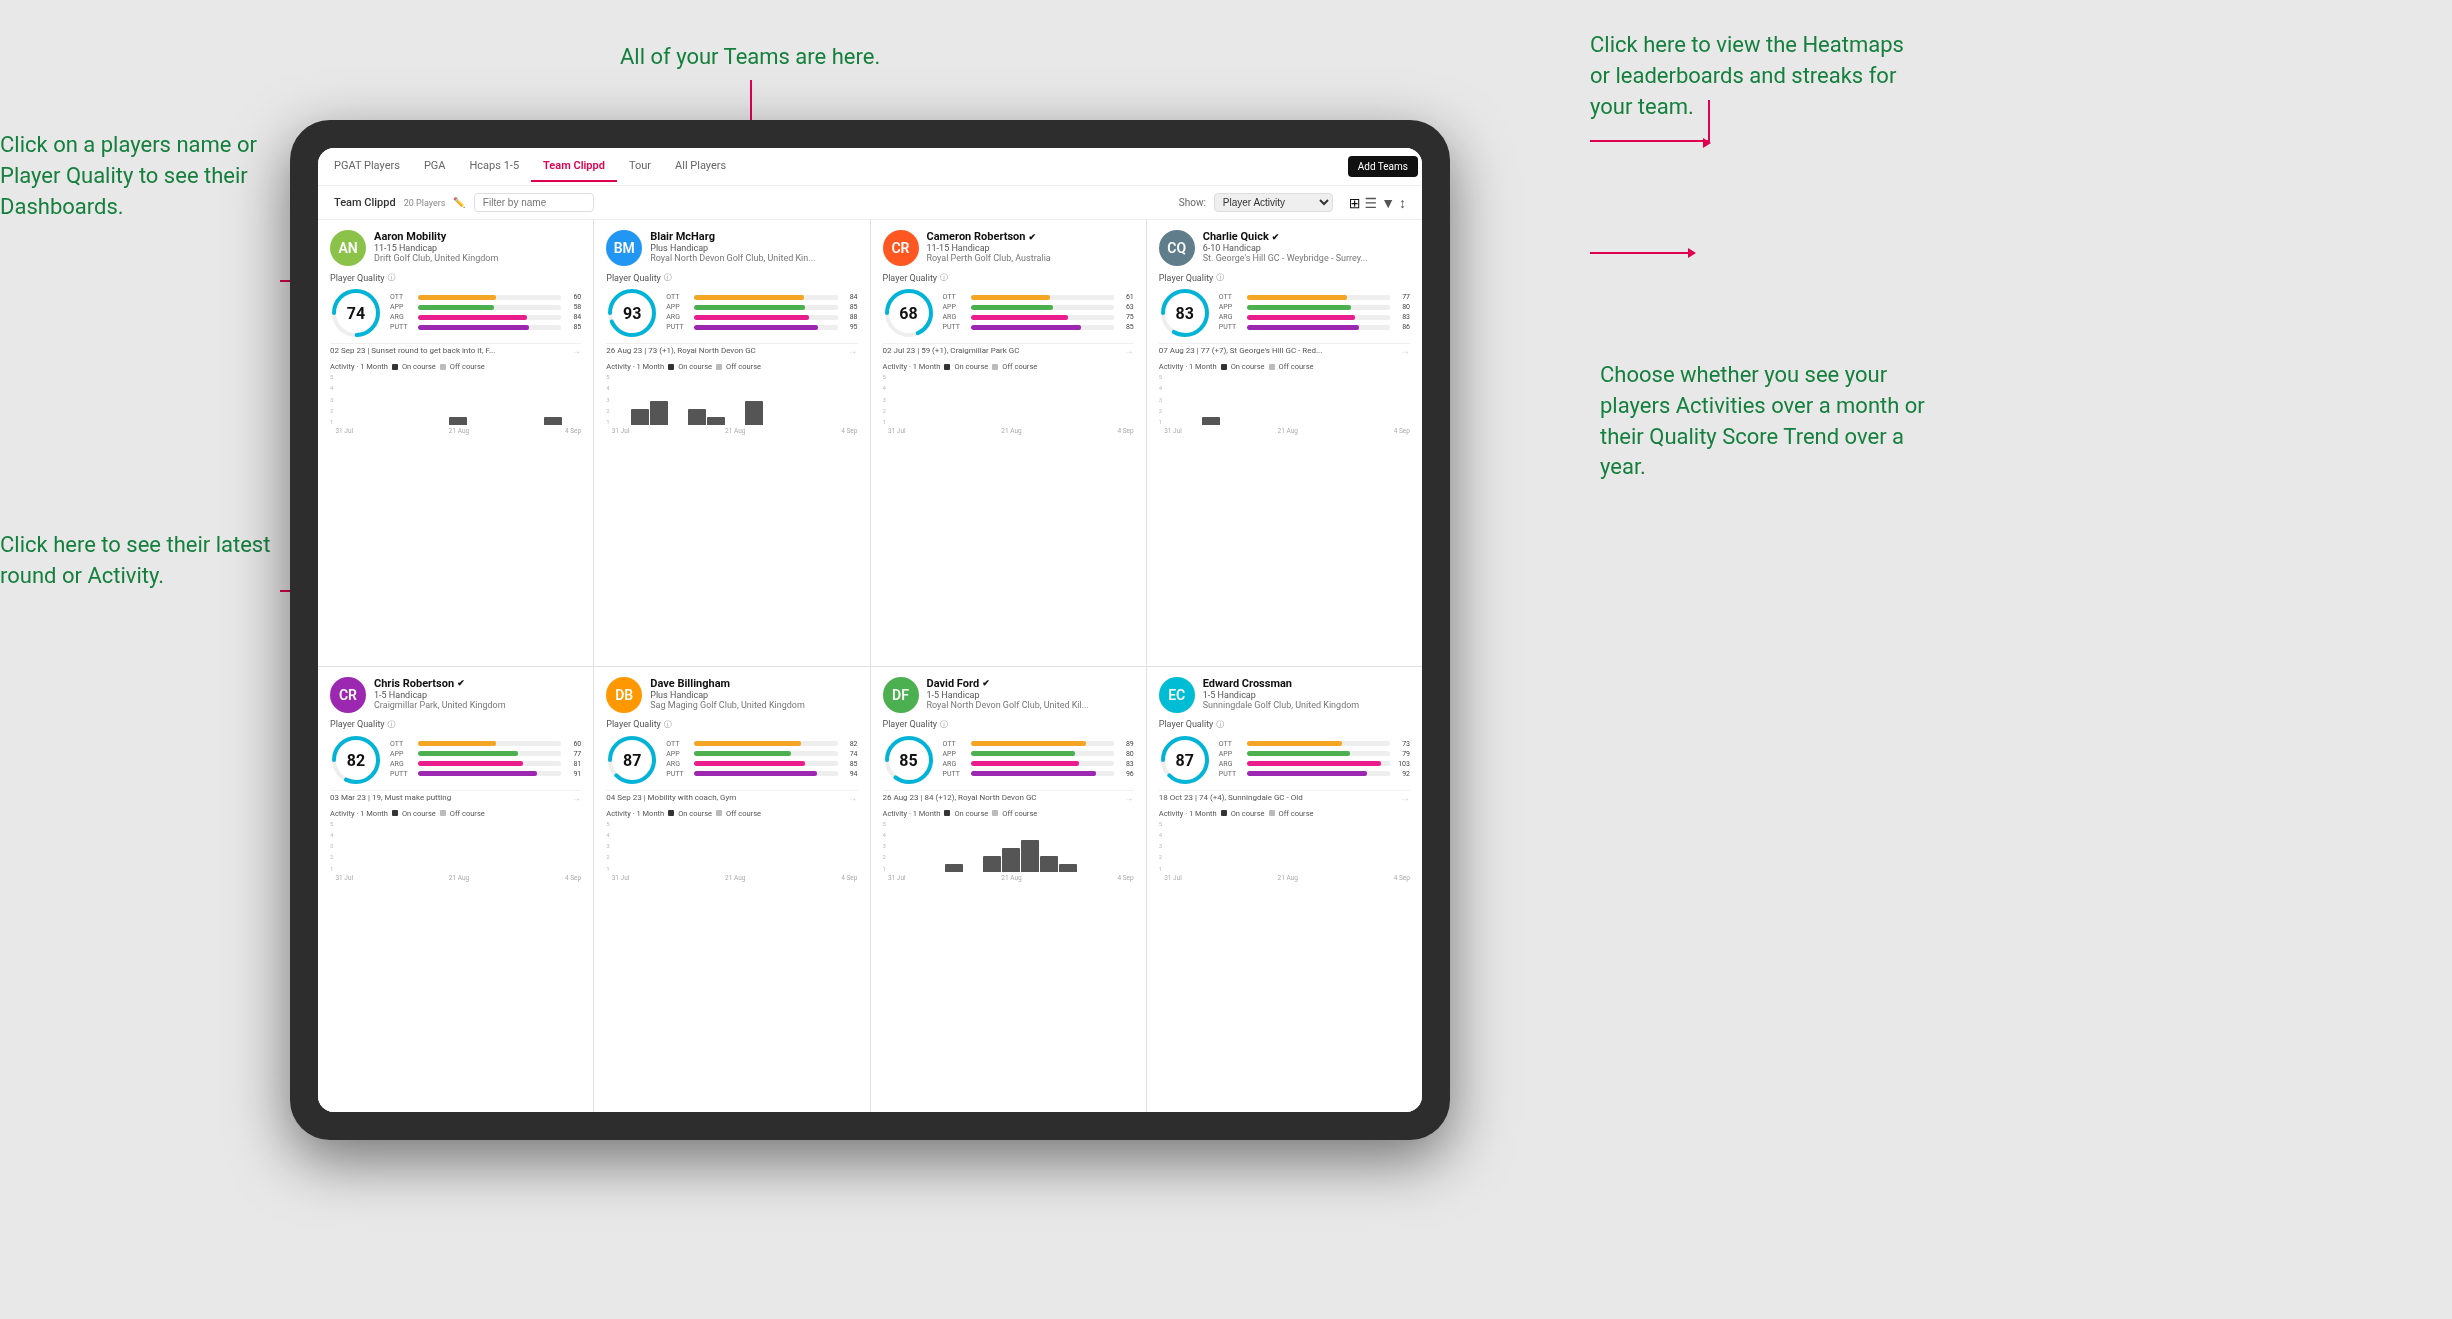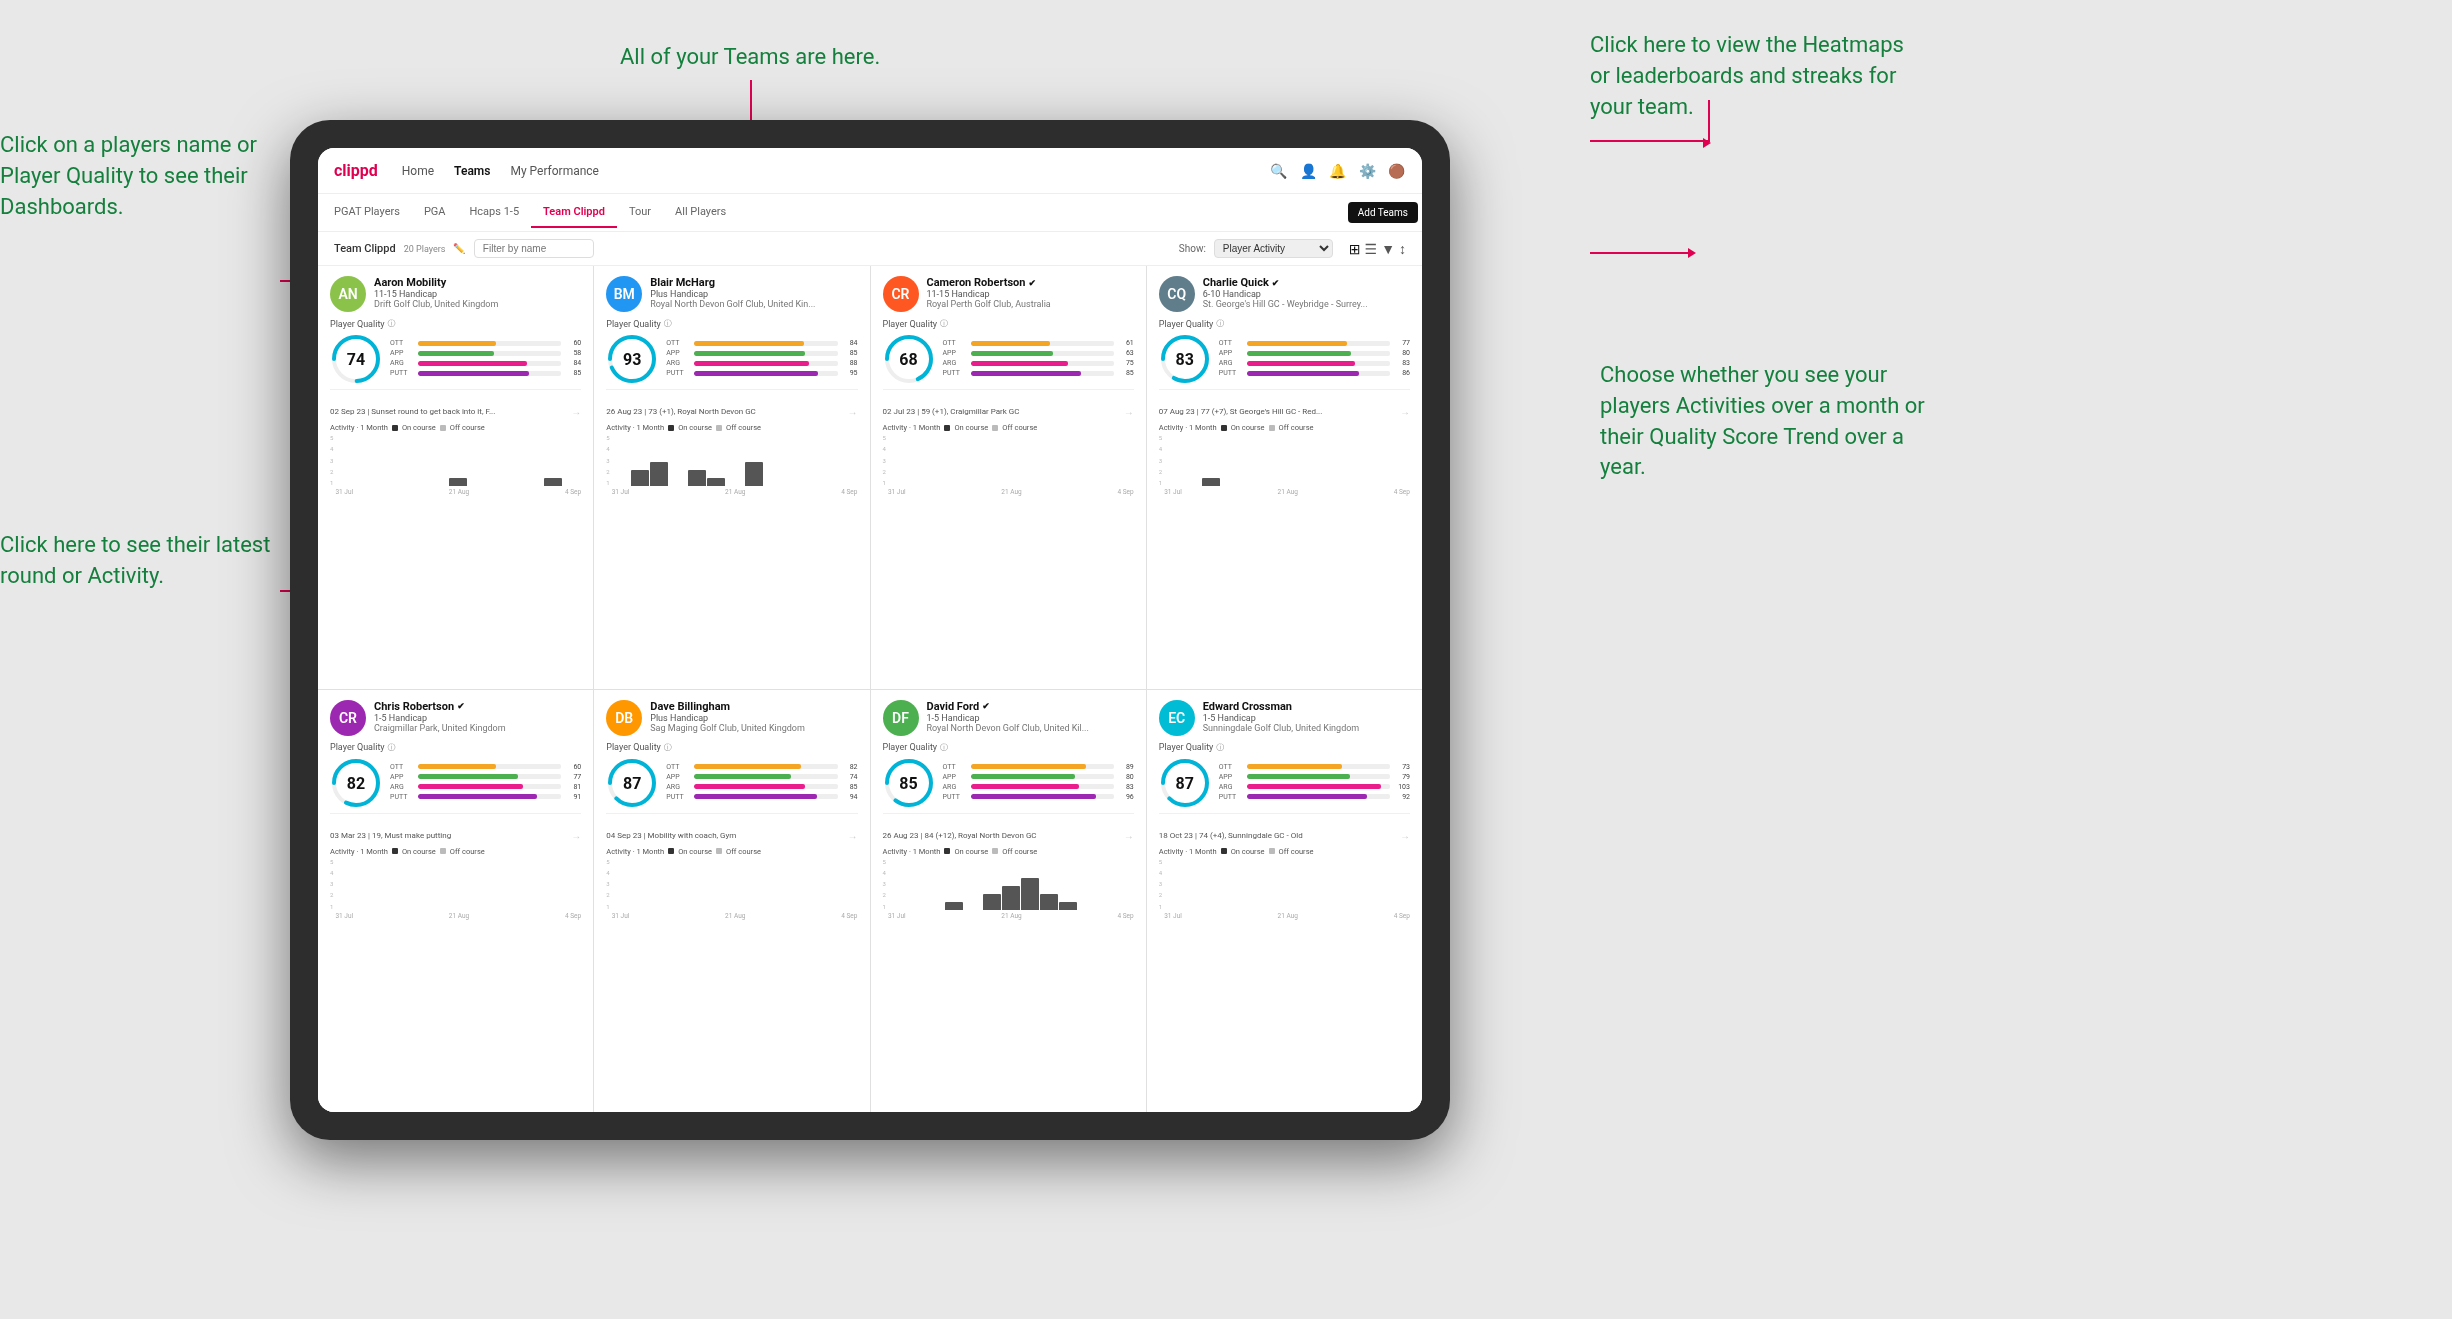--- a/index.html
+++ b/index.html
@@ -274,21 +274,21 @@
     .stat-value { font-size: 7px; color: #444; width: 16px; text-align: right; }
 
     
     .latest-round {
       font-size: 8px;
       color: #555;
       display: flex;
       align-items: center;
       justify-content: space-between;
       border-top: 1px solid #f0f0f0;
-      padding-top: 16px;
+      padding-top: 1px;
     }
     .round-arrow { color: #ccc; font-size: 10px; }
 
     
     .activity-section { margin-top: 2px; }
     .activity-header {
       font-size: 7.5px;
       color: #555;
       display: flex;
       align-items: center;
@@ -372,35 +372,20 @@
 
 <div class="annotation" style="position:absolute; top:530px; left:0px; font-size:22px; max-width:280px;">
   Click here to see their latest round or Activity.
 </div>
 <div style="position:absolute; top:590px; left:280px; width:120px; height:2px; background:#e00050;"></div>
 <div style="position:absolute; top:588px; left:398px; width:0; height:0; border-top:5px solid transparent; border-bottom:5px solid transparent; border-left:8px solid #e00050;"></div>
 
 <div class="tablet-frame">
   <div class="tablet-screen">
 
-    <div class="nav-bar">
-      <div class="nav-logo">clippd</div>
-      <div class="nav-links">
-        <span class="nav-link">Home</span>
-        <span class="nav-link active">Teams</span>
-        <span class="nav-link">My Performance</span>
-      </div>
-      <div class="nav-icons">
-        <span class="nav-icon">🔍</span>
-        <span class="nav-icon">👤</span>
-        <span class="nav-icon">🔔</span>
-        <span class="nav-icon">⚙️</span>
-        <span class="nav-icon">🟤</span>
-      </div>
-    </div>
 
     <div class="sub-tabs">
       <span class="sub-tab">PGAT Players</span>
       <span class="sub-tab">PGA</span>
       <span class="sub-tab">Hcaps 1-5</span>
       <span class="sub-tab active">Team Clippd</span>
       <span class="sub-tab">Tour</span>
       <span class="sub-tab">All Players</span>
       <div class="add-team-btn">Add Teams</div>
     </div>

